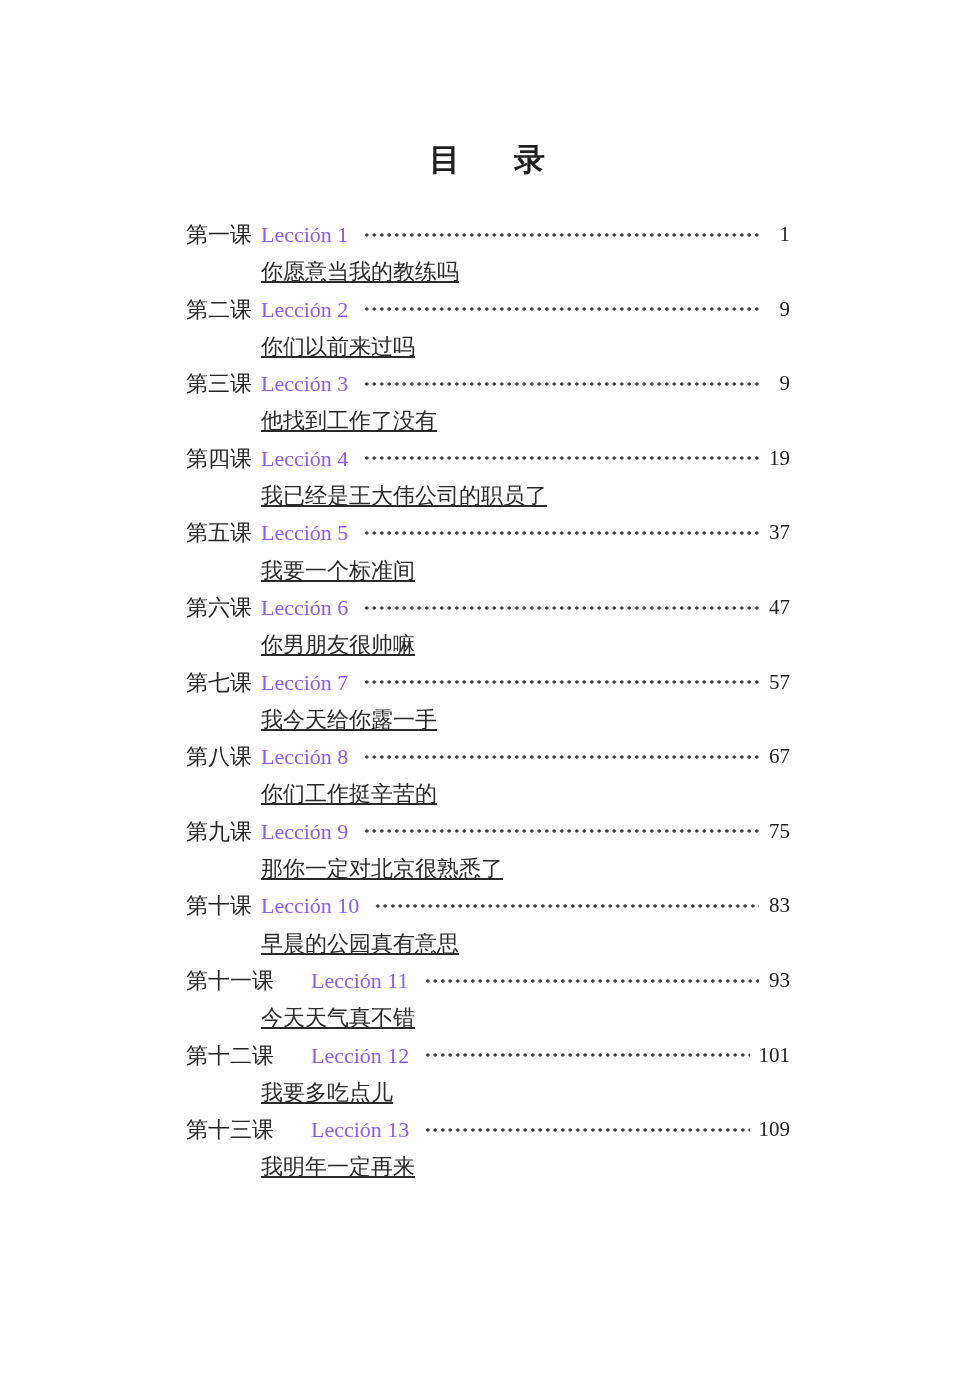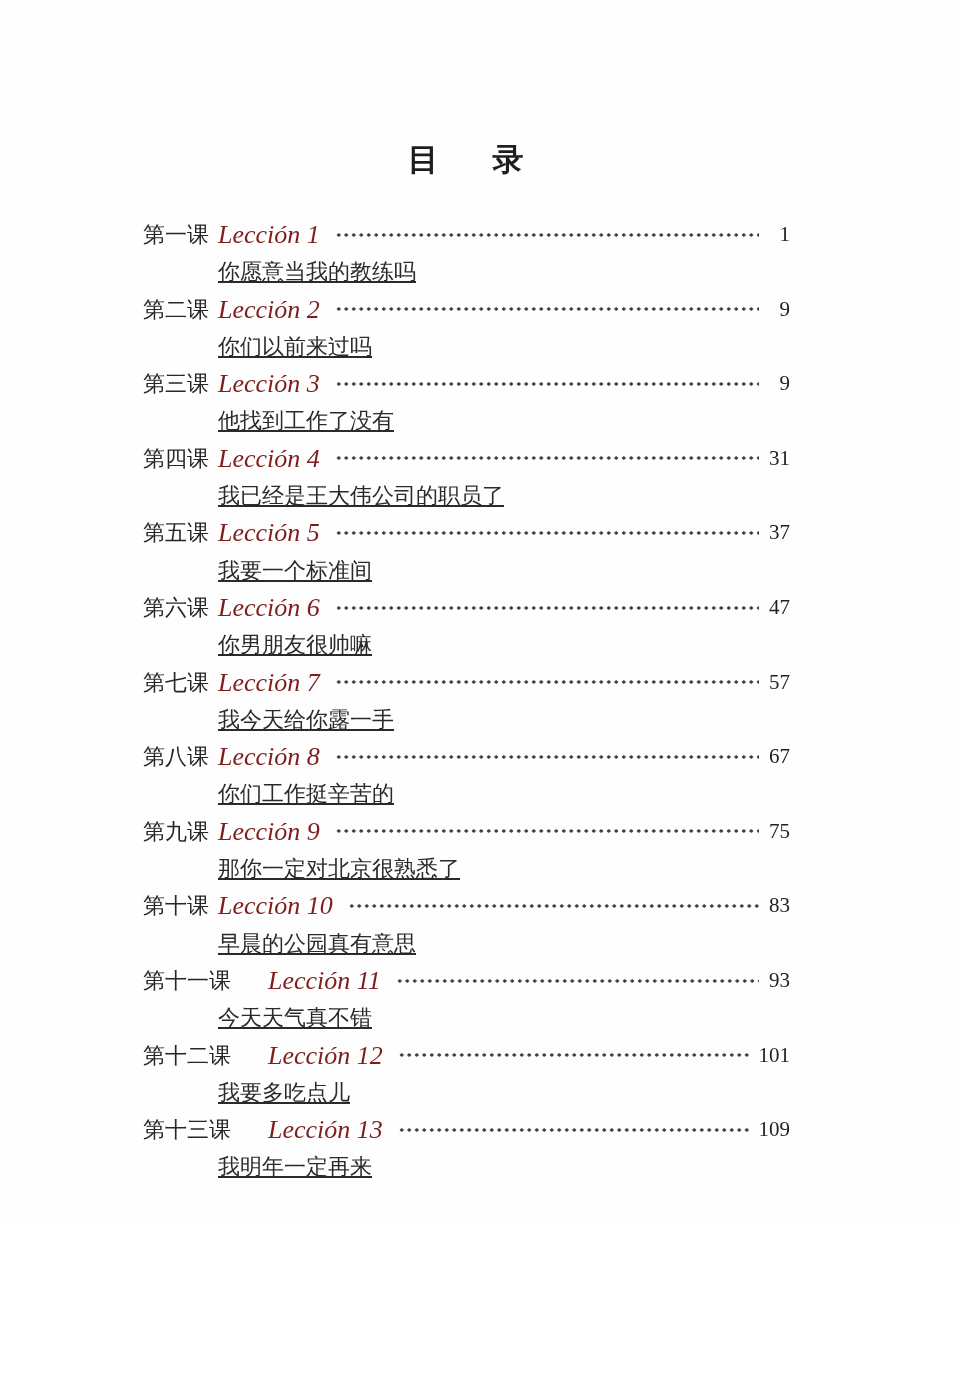--- a/index.html
+++ b/index.html
@@ -5,20 +5,21 @@
   * { margin: 0; padding: 0; box-sizing: border-box; }
   html, body { background: #ffffff; }
   .page {
     position: relative;
     width: 960px;
     height: 1224px;
     background: #fefefe;
     font-family: "Liberation Serif", "DejaVu Serif", serif;
     color: #262626;
     overflow: hidden;
+    padding-left: 43px;
   }
   .content {
     margin-left: 143px;
     margin-right: 170px; 
     padding-top: 141px;
   }
   .page-title {
     text-align: center;
     font-size: 31px;
     line-height: 38px;
@@ -37,23 +38,22 @@
   }
   .chapter-label {
     flex: 0 0 auto;
     width: 75px;
     font-size: 22px;
     color: #262626;
   }
   .entry.wide .chapter-label { width: 125px; }
   .lesson-title {
     flex: 0 0 auto;
-    font-size: 26px;
-    color: #7f1d1d;
-    font-style: italic;
+    font-size: 22px;
+    color: #8b5cf6;
   }
   .leader {
     flex: 1 1 auto;
     align-self: center;
     height: 10px;
     margin: 0 9px 0 15px;
     background-image: radial-gradient(circle, #3c3c3c 1.4px, transparent 1.9px);
     background-size: 7.5px 10px;
     background-repeat: repeat-x;
     background-position: 0 center;
@@ -134,21 +134,21 @@
           <span class="page-number">9</span>
         </div>
         <div class="subtitle">他找到工作了没有</div>
       </div>
 
       <div class="entry">
         <div class="main">
           <span class="chapter-label">第四课</span>
           <span class="lesson-title">Lección 4</span>
           <span class="leader"></span>
-          <span class="page-number">31</span>
+          <span class="page-number">19</span>
         </div>
         <div class="subtitle">我已经是王大伟公司的职员了</div>
       </div>
 
       <div class="entry">
         <div class="main">
           <span class="chapter-label">第五课</span>
           <span class="lesson-title">Lección 5</span>
           <span class="leader"></span>
           <span class="page-number">37</span>

